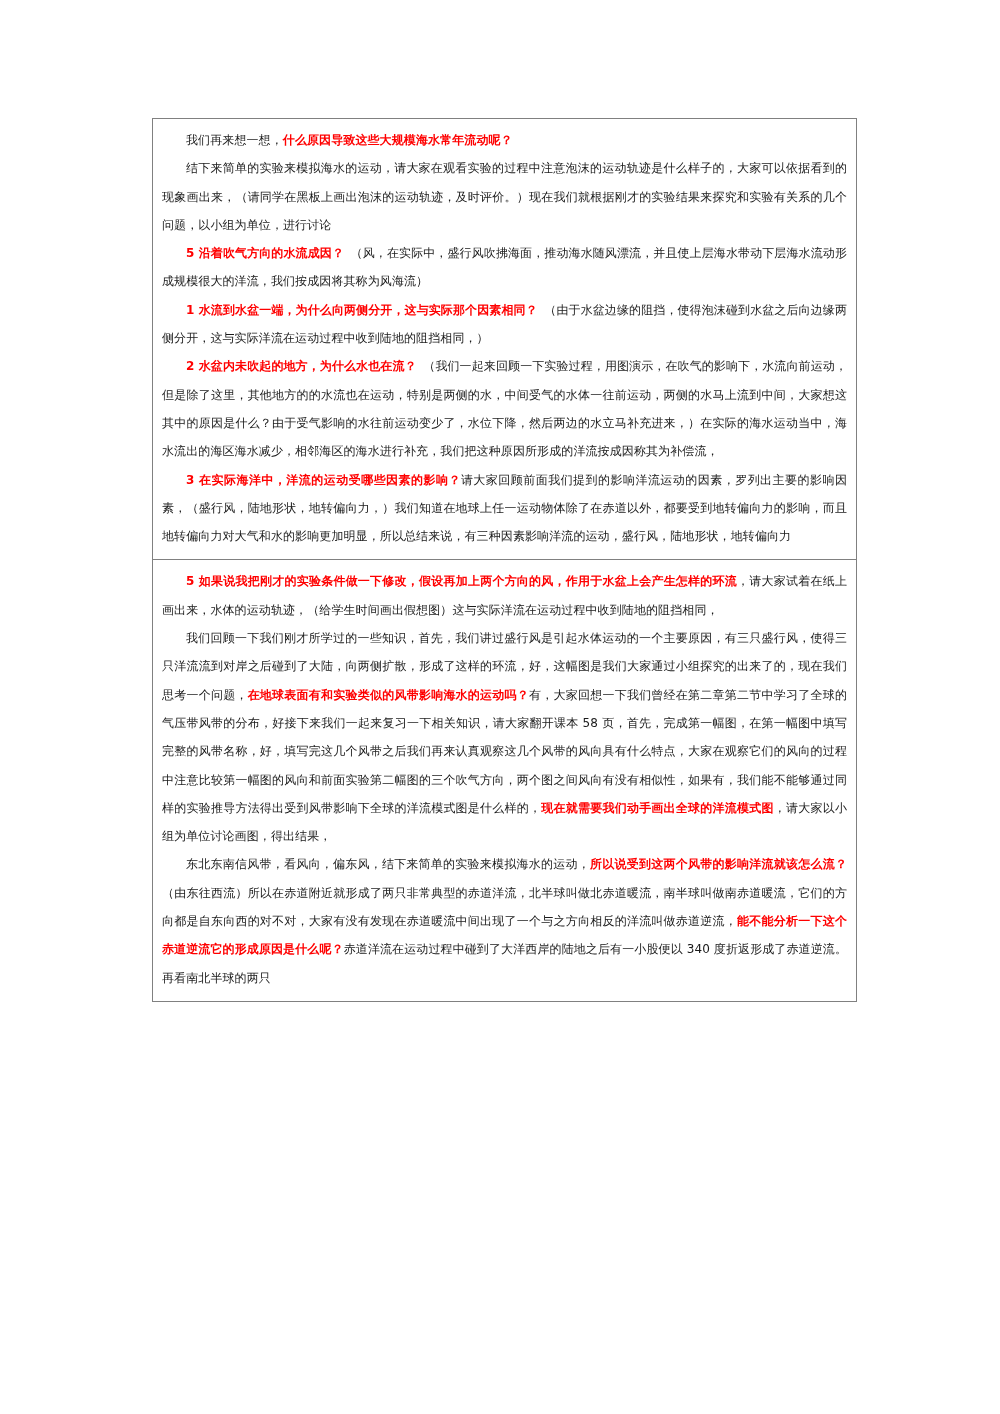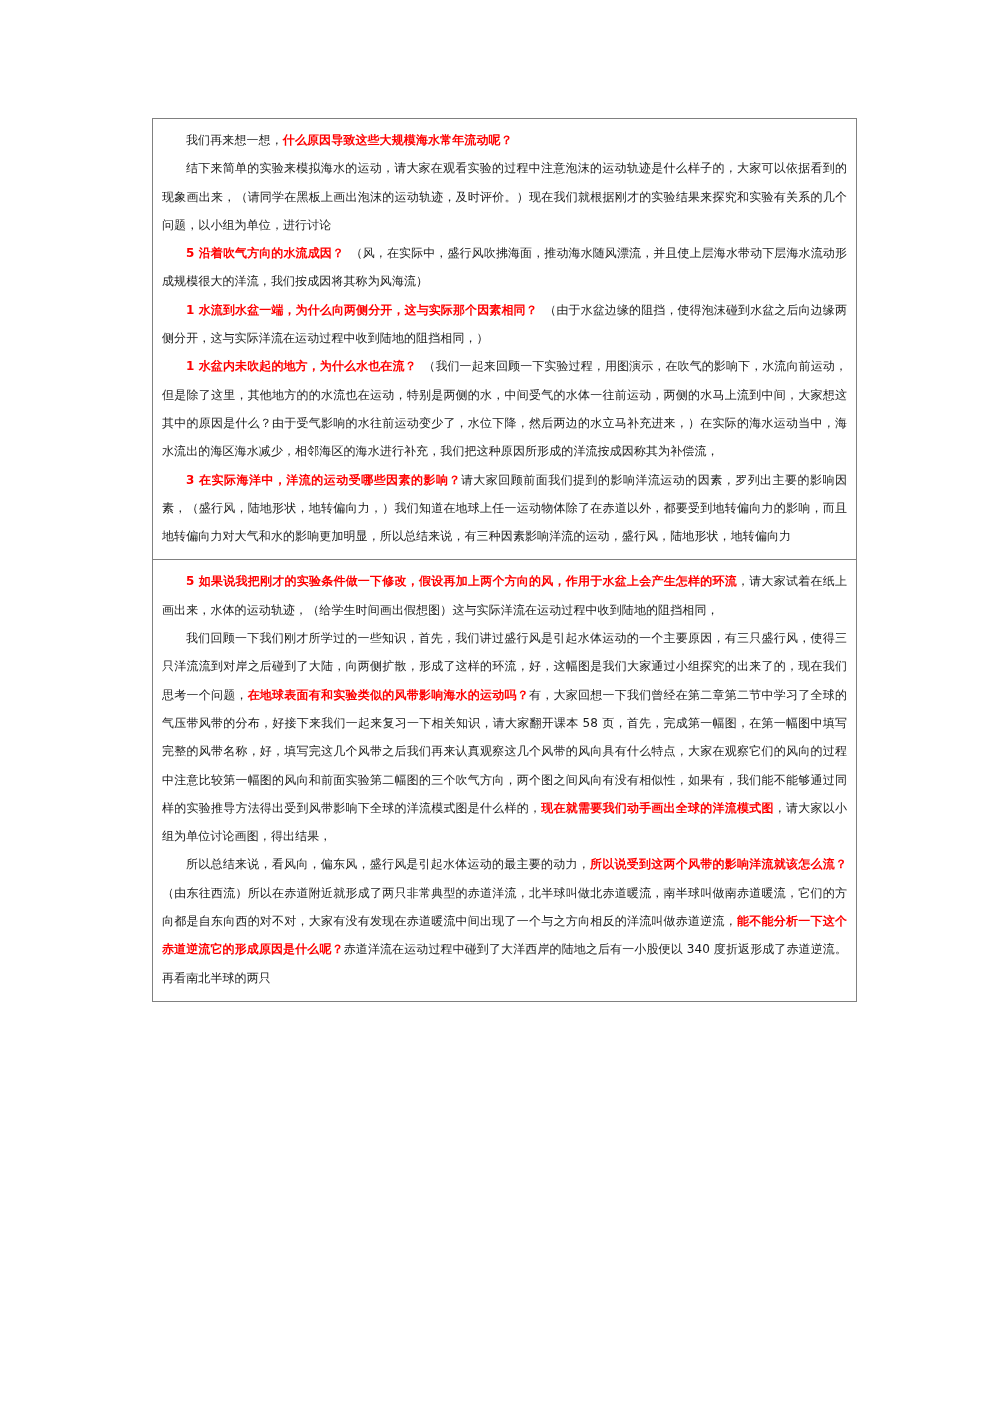--- a/index.html
+++ b/index.html
@@ -68,35 +68,35 @@
           <p class="indent">
             <span>结下来简单的实验来模拟海水的运动，请大家在观看实验的过程中注意泡沫的运动轨迹是什么样子的，大家可以依据看到的现象画出来，（请同学在黑板上画出泡沫的运动轨迹，及时评价。）现在我们就根据刚才的实验结果来探究和实验有关系的几个问题，以小组为单位，进行讨论</span>
           </p>
           <p class="indent">
             <span class="red">5 沿着吹气方向的水流成因？</span><span class="sp"></span><span>（风，在实际中，盛行风吹拂海面，推动海水随风漂流，并且使上层海水带动下层海水流动形成规模很大的洋流，我们按成因将其称为风海流）</span>
           </p>
           <p class="indent">
             <span class="red">1 水流到水盆一端，为什么向两侧分开，这与实际那个因素相同？</span><span class="sp"></span><span>（由于水盆边缘的阻挡，使得泡沫碰到水盆之后向边缘两侧分开，这与实际洋流在运动过程中收到陆地的阻挡相同，）</span>
           </p>
           <p class="indent">
-            <span class="red">1 水盆内未吹起的地方，为什么水也在流？</span><span class="sp"></span><span>（我们一起来回顾一下实验过程，用图演示，在吹气的影响下，水流向前运动，但是除了这里，其他地方的的水流也在运动，特别是两侧的水，中间受气的水体一往前运动，两侧的水马上流到中间，大家想这其中的原因是什么？由于受气影响的水往前运动变少了，水位下降，然后两边的水立马补充进来，）在实际的海水运动当中，海水流出的海区海水减少，相邻海区的海水进行补充，我们把这种原因所形成的洋流按成因称其为补偿流，</span>
+            <span class="red">2 水盆内未吹起的地方，为什么水也在流？</span><span class="sp"></span><span>（我们一起来回顾一下实验过程，用图演示，在吹气的影响下，水流向前运动，但是除了这里，其他地方的的水流也在运动，特别是两侧的水，中间受气的水体一往前运动，两侧的水马上流到中间，大家想这其中的原因是什么？由于受气影响的水往前运动变少了，水位下降，然后两边的水立马补充进来，）在实际的海水运动当中，海水流出的海区海水减少，相邻海区的海水进行补充，我们把这种原因所形成的洋流按成因称其为补偿流，</span>
           </p>
           <p class="indent">
             <span class="red">3 在实际海洋中，洋流的运动受哪些因素的影响？</span><span>请大家回顾前面我们提到的影响洋流运动的因素，罗列出主要的影响因素，（盛行风，陆地形状，地转偏向力，）我们知道在地球上任一运动物体除了在赤道以外，都要受到地转偏向力的影响，而且地转偏向力对大气和水的影响更加明显，所以总结来说，有三种因素影响洋流的运动，盛行风，陆地形状，地转偏向力</span>
           </p>
         </td>
       </tr>
       <tr>
         <td>
           <p class="indent">
             <span class="red">5 如果说我把刚才的实验条件做一下修改，假设再加上两个方向的风，作用于水盆上会产生怎样的环流</span><span>，请大家试着在纸上画出来，水体的运动轨迹，（给学生时间画出假想图）这与实际洋流在运动过程中收到陆地的阻挡相同，</span>
           </p>
           <p class="indent">
             <span>我们回顾一下我们刚才所学过的一些知识，首先，我们讲过盛行风是引起水体运动的一个主要原因，有三只盛行风，使得三只洋流流到对岸之后碰到了大陆，向两侧扩散，形成了这样的环流，好，这幅图是我们大家通过小组探究的出来了的，现在我们思考一个问题，</span><span class="red">在地球表面有和实验类似的风带影响海水的运动吗？</span><span>有，大家回想一下我们曾经在第二章第二节中学习了全球的气压带风带的分布，好接下来我们一起来复习一下相关知识，请大家翻开课本 58 页，首先，完成第一幅图，在第一幅图中填写完整的风带名称，好，填写完这几个风带之后我们再来认真观察这几个风带的风向具有什么特点，大家在观察它们的风向的过程中注意比较第一幅图的风向和前面实验第二幅图的三个吹气方向，两个图之间风向有没有相似性，如果有，我们能不能够通过同样的实验推导方法得出受到风带影响下全球的洋流模式图是什么样的，</span><span class="red">现在就需要我们动手画出全球的洋流模式图</span><span>，请大家以小组为单位讨论画图，得出结果，</span>
           </p>
           <p class="indent">
-            <span>所以总结来说，看风向，偏东风，盛行风是引起水体运动的最主要的动力，</span><span class="red">所以说受到这两个风带的影响洋流就该怎么流？</span><span>（由东往西流）所以在赤道附近就形成了两只非常典型的赤道洋流，北半球叫做北赤道暖流，南半球叫做南赤道暖流，它们的方向都是自东向西的对不对，大家有没有发现在赤道暖流中间出现了一个与之方向相反的洋流叫做赤道逆流，</span><span class="red">能不能分析一下这个赤道逆流它的形成原因是什么呢？</span><span>赤道洋流在运动过程中碰到了大洋西岸的陆地之后有一小股便以 340 度折返形成了赤道逆流。再看南北半球的两只</span>
+            <span>东北东南信风带，看风向，偏东风，结下来简单的实验来模拟海水的运动，</span><span class="red">所以说受到这两个风带的影响洋流就该怎么流？</span><span>（由东往西流）所以在赤道附近就形成了两只非常典型的赤道洋流，北半球叫做北赤道暖流，南半球叫做南赤道暖流，它们的方向都是自东向西的对不对，大家有没有发现在赤道暖流中间出现了一个与之方向相反的洋流叫做赤道逆流，</span><span class="red">能不能分析一下这个赤道逆流它的形成原因是什么呢？</span><span>赤道洋流在运动过程中碰到了大洋西岸的陆地之后有一小股便以 340 度折返形成了赤道逆流。再看南北半球的两只</span>
           </p>
         </td>
       </tr>
     </tbody>
   </table>
 </div>
 
 </body></html>

